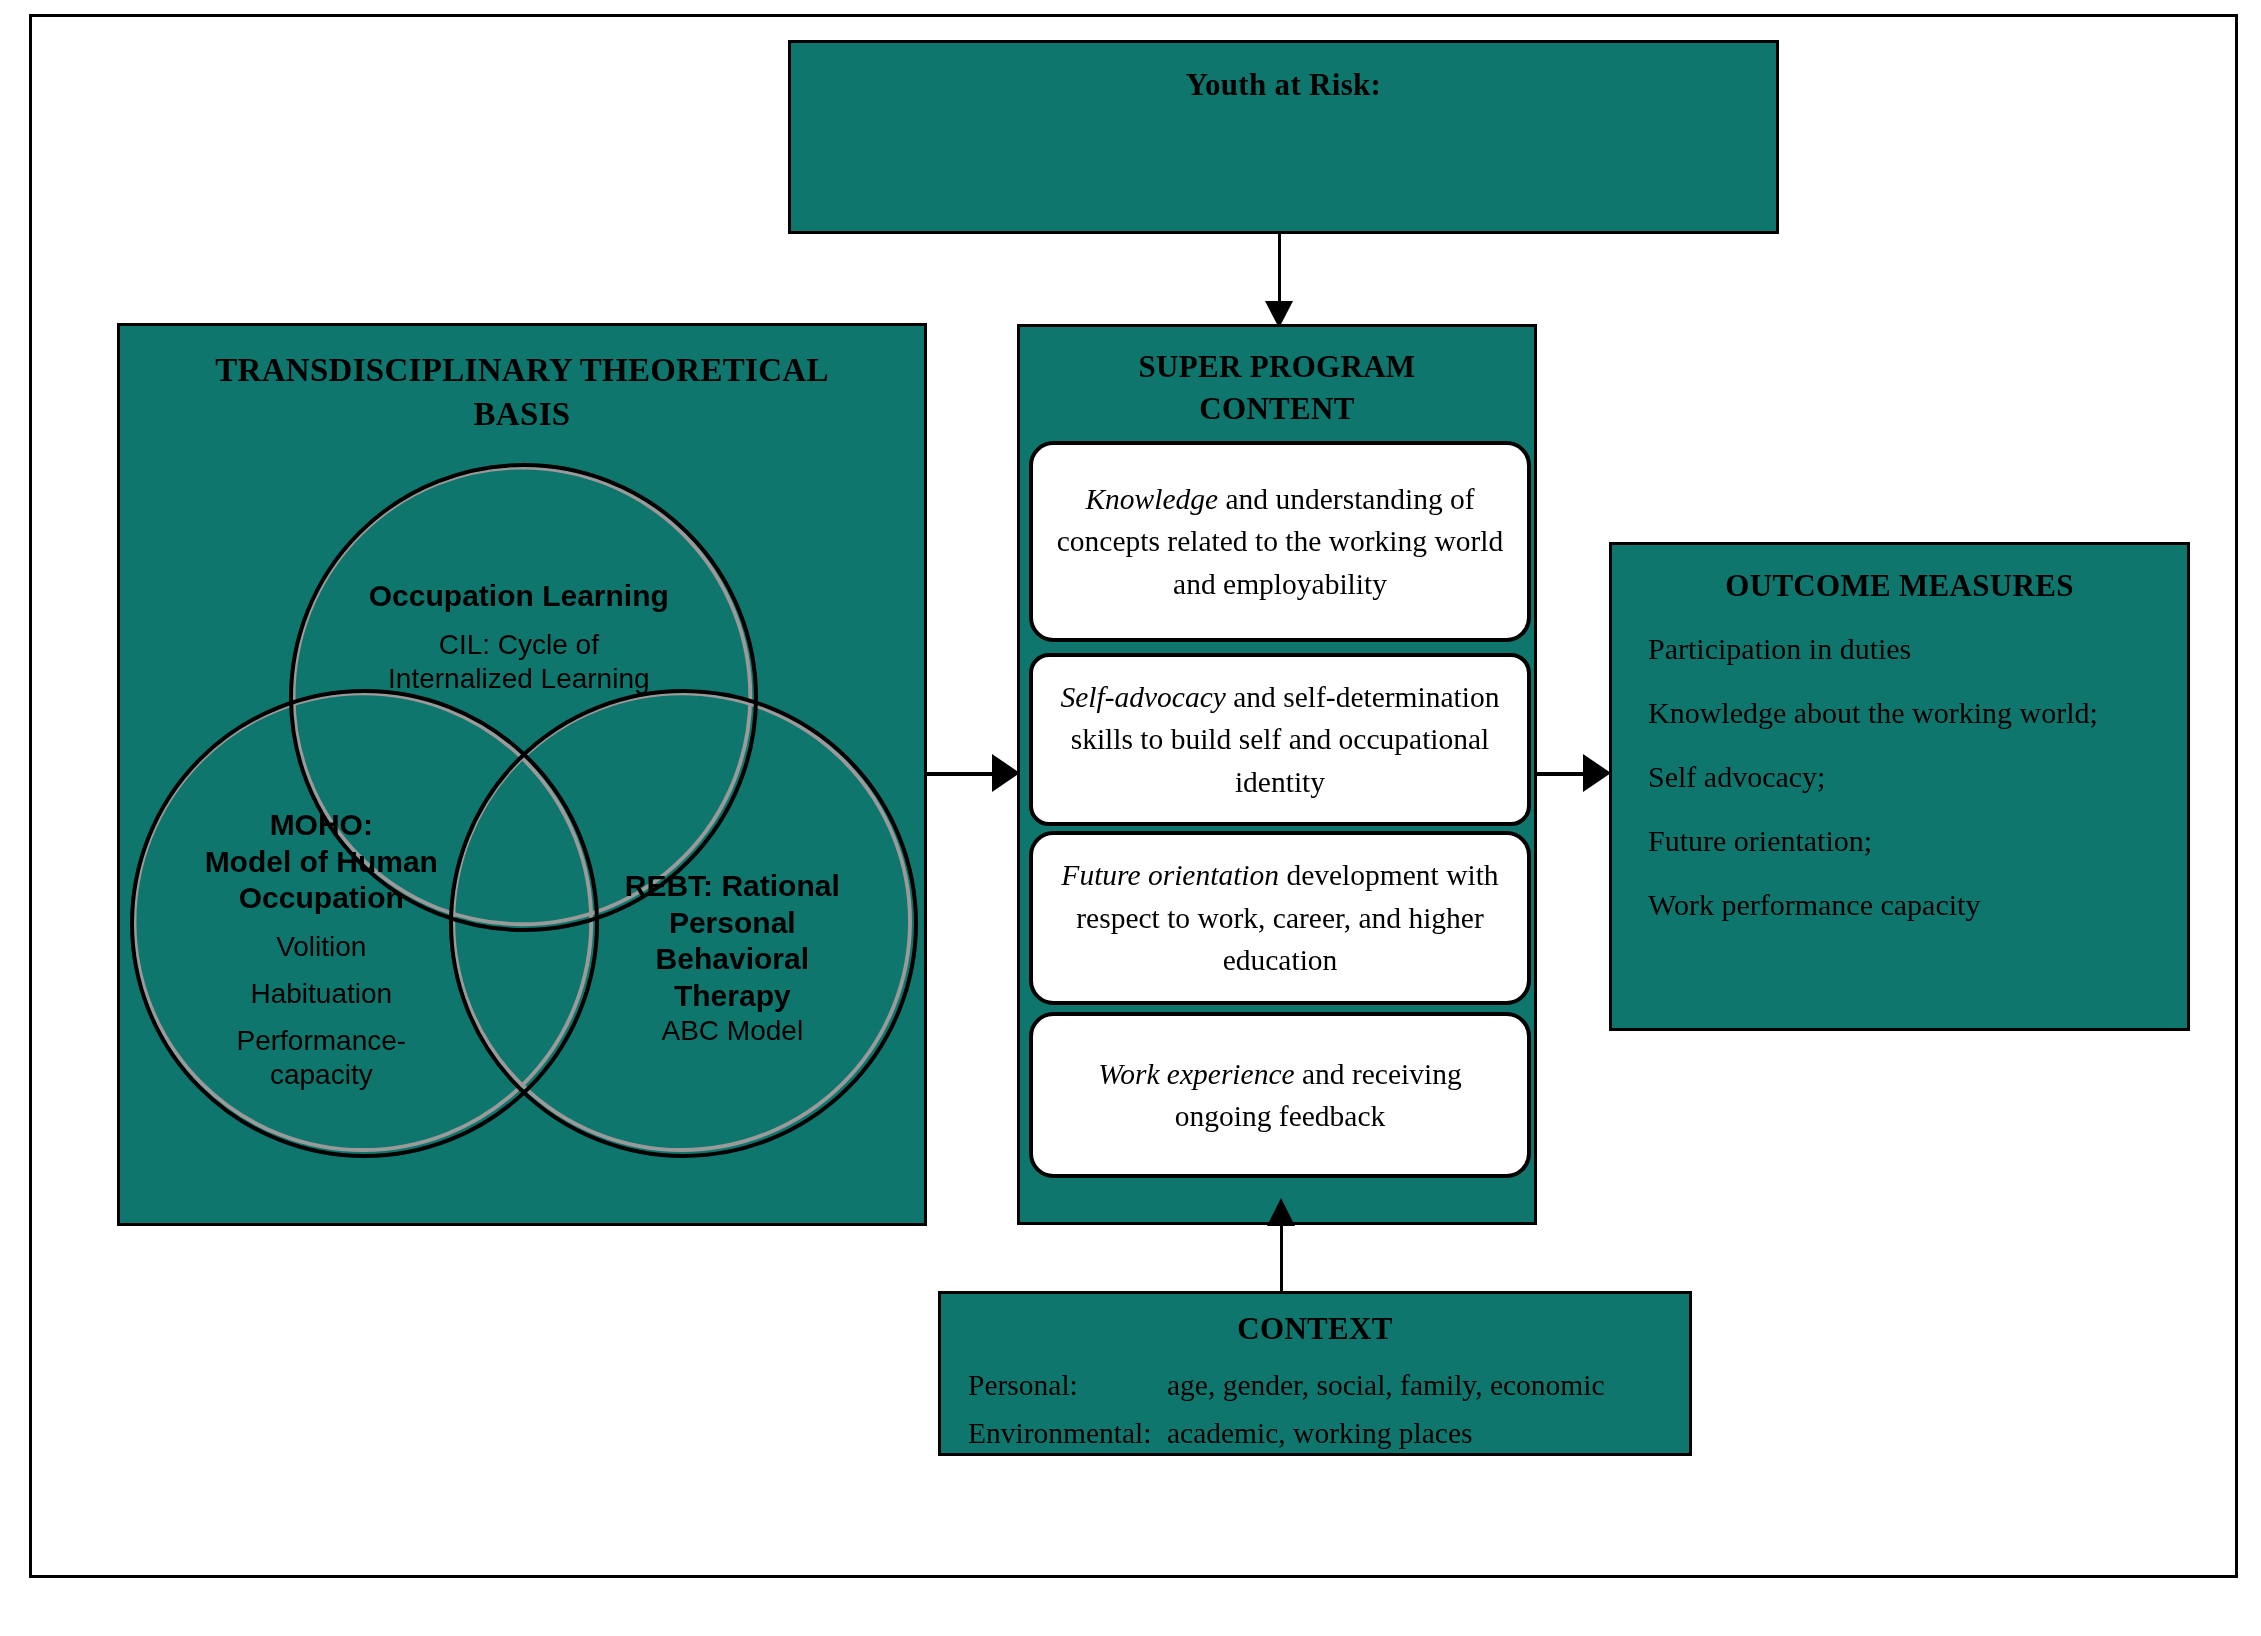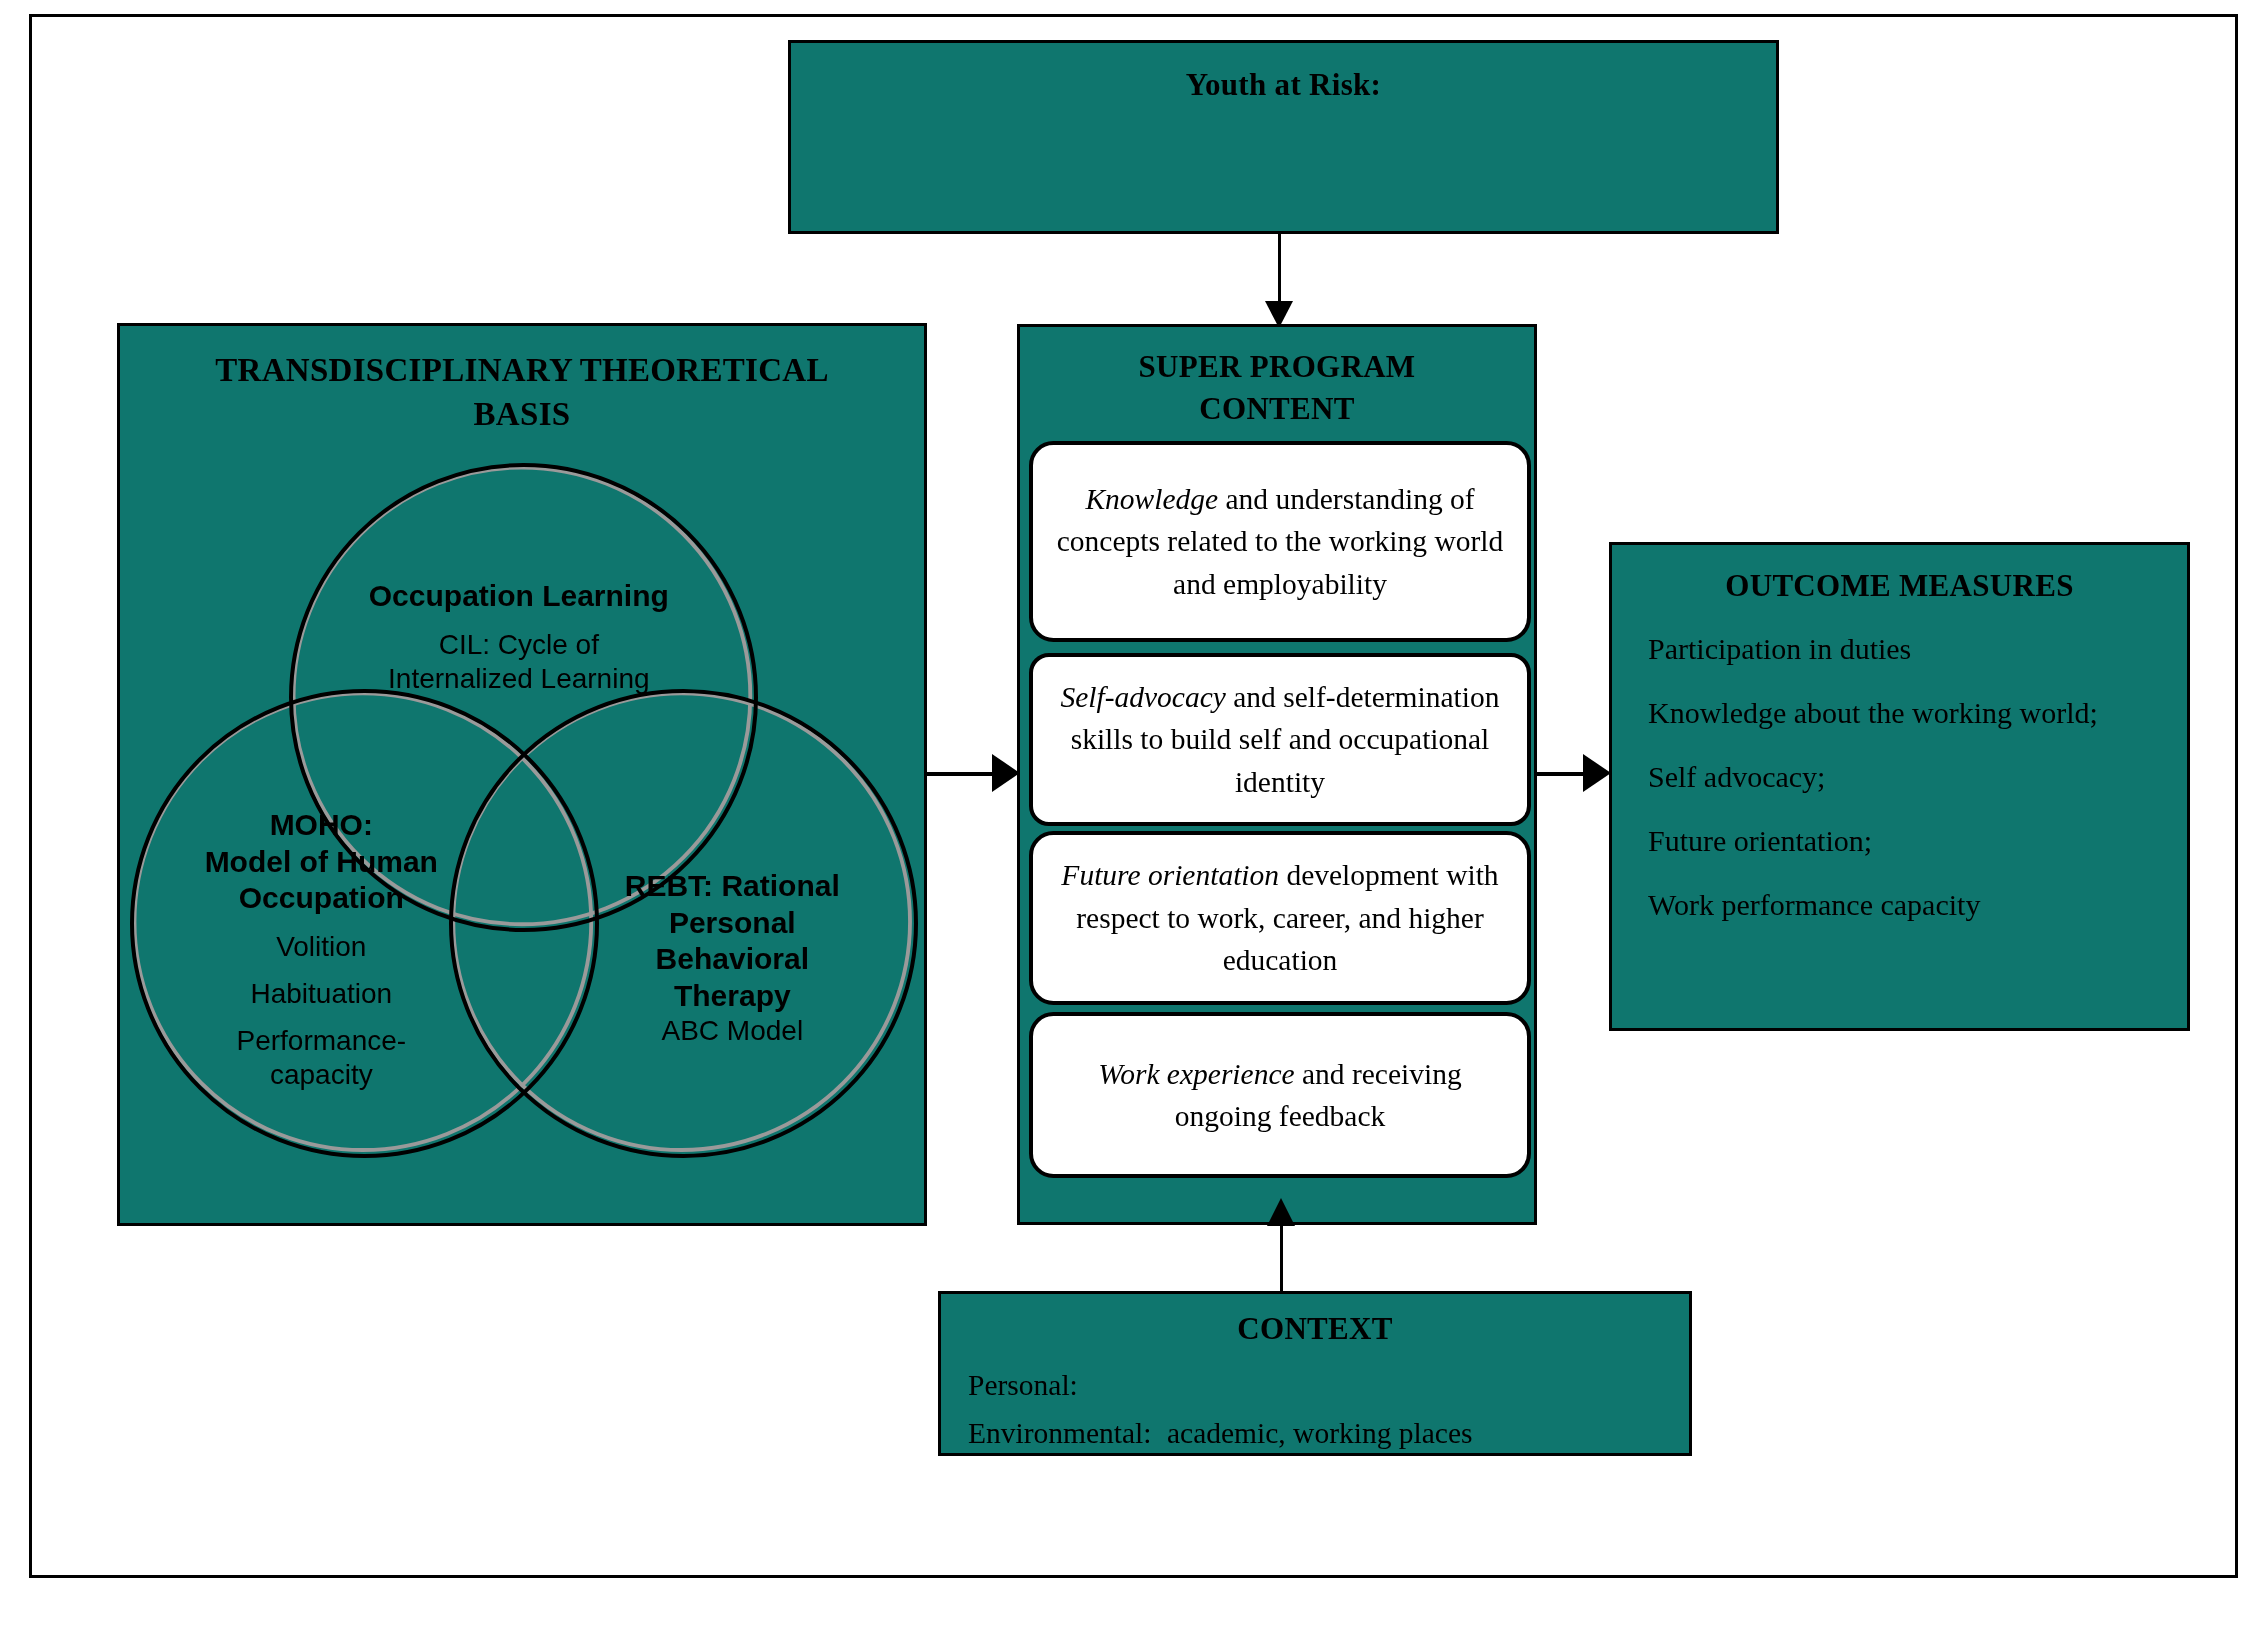--- a/index.html
+++ b/index.html
@@ -197,20 +197,21 @@
   </div>
 </div>
 
 <div id="arrow-ctx-shaft"></div>
 <div id="arrow-ctx-head"></div>
 <div class="box" id="context-box">
   <div class="ttl">CONTEXT</div>
   <div id="context-table">
     <div class="row">
       <div class="k">Personal:</div>
+      <div class="v">age, gender, social, family, economic</div>
     </div>
     <div class="row">
       <div class="k">Environmental:</div>
       <div class="v">academic, working places</div>
     </div>
   </div>
 </div>
 
 
 </body></html>

